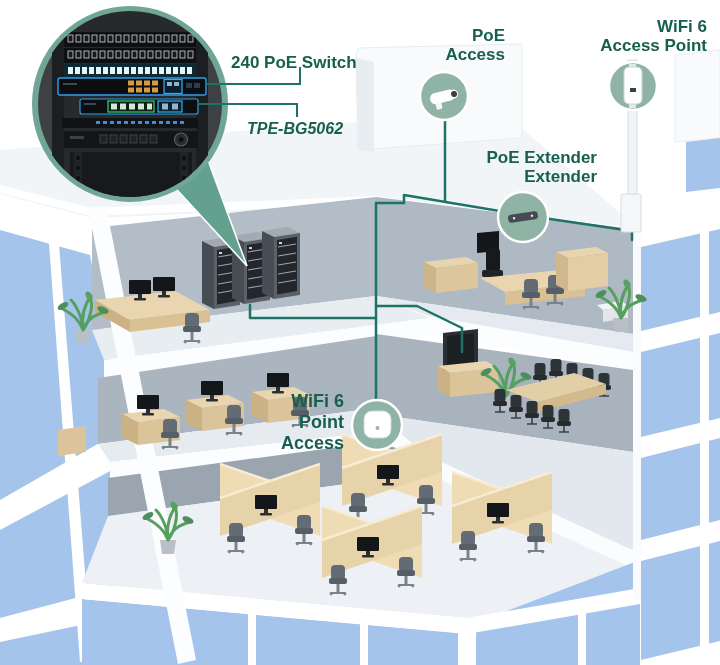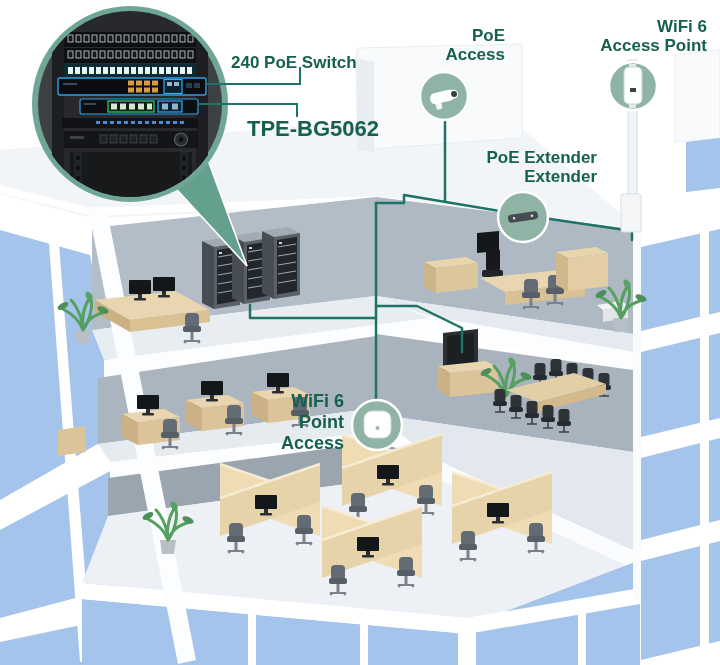--- a/index.html
+++ b/index.html
@@ -4,21 +4,21 @@
 <style>
   html,body{margin:0;padding:0;background:#fff;}
   .stage{position:relative;width:720px;height:665px;overflow:hidden;background:#fff;
          font-family:"Liberation Sans",sans-serif;}
   .stage svg{position:absolute;left:0;top:0;}
   .lbl{position:absolute;color:#17604F;font-weight:bold;font-size:17px;line-height:19px;
        white-space:nowrap;}
   .lbl span{display:block;}
   .lbl.center{text-align:right;}
   .lbl.right{text-align:right;}
-  #lbl-model{font-size:22px;}
+  #lbl-model{font-size:16px;font-style:italic;}
   #lbl-ap-indoor{line-height:21px;font-size:18px;}
 </style>
 </head>
 <body>
 
 <div class="stage">
 <svg width="720" height="665" viewBox="0 0 720 665">
   <defs>
     <clipPath id="insetClip">
           <circle cx="130" cy="104" r="93"></circle>

